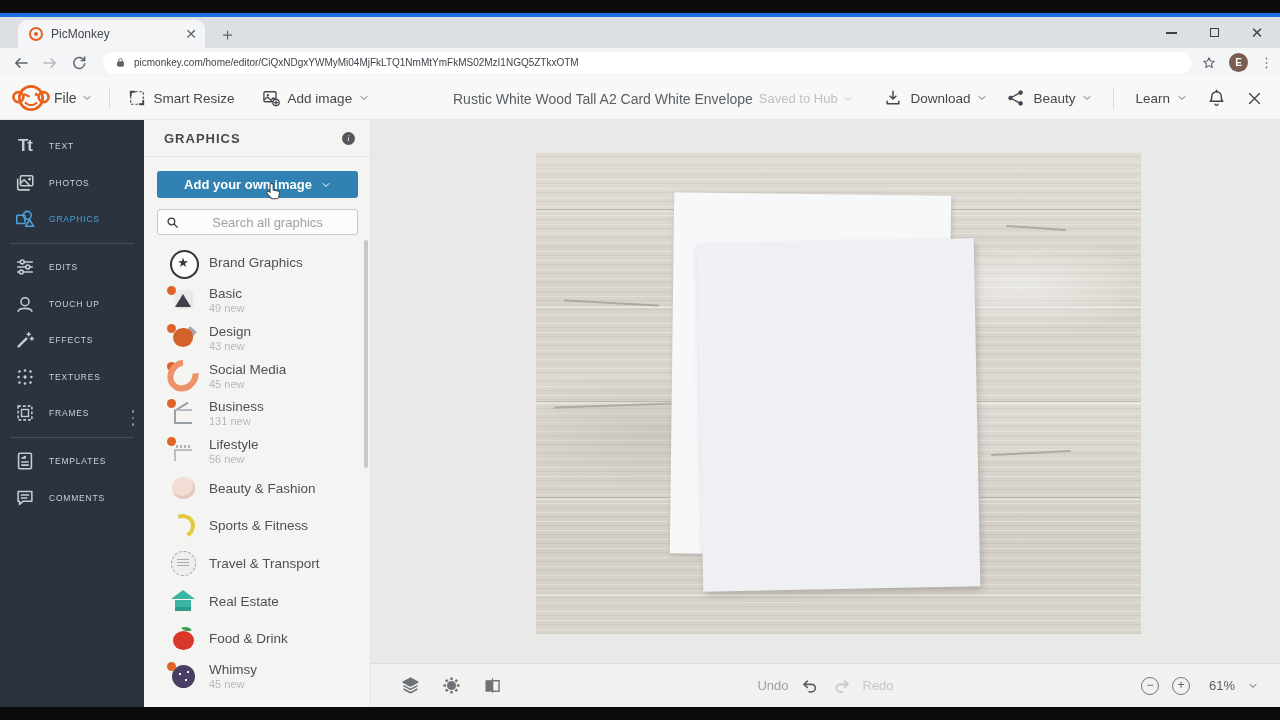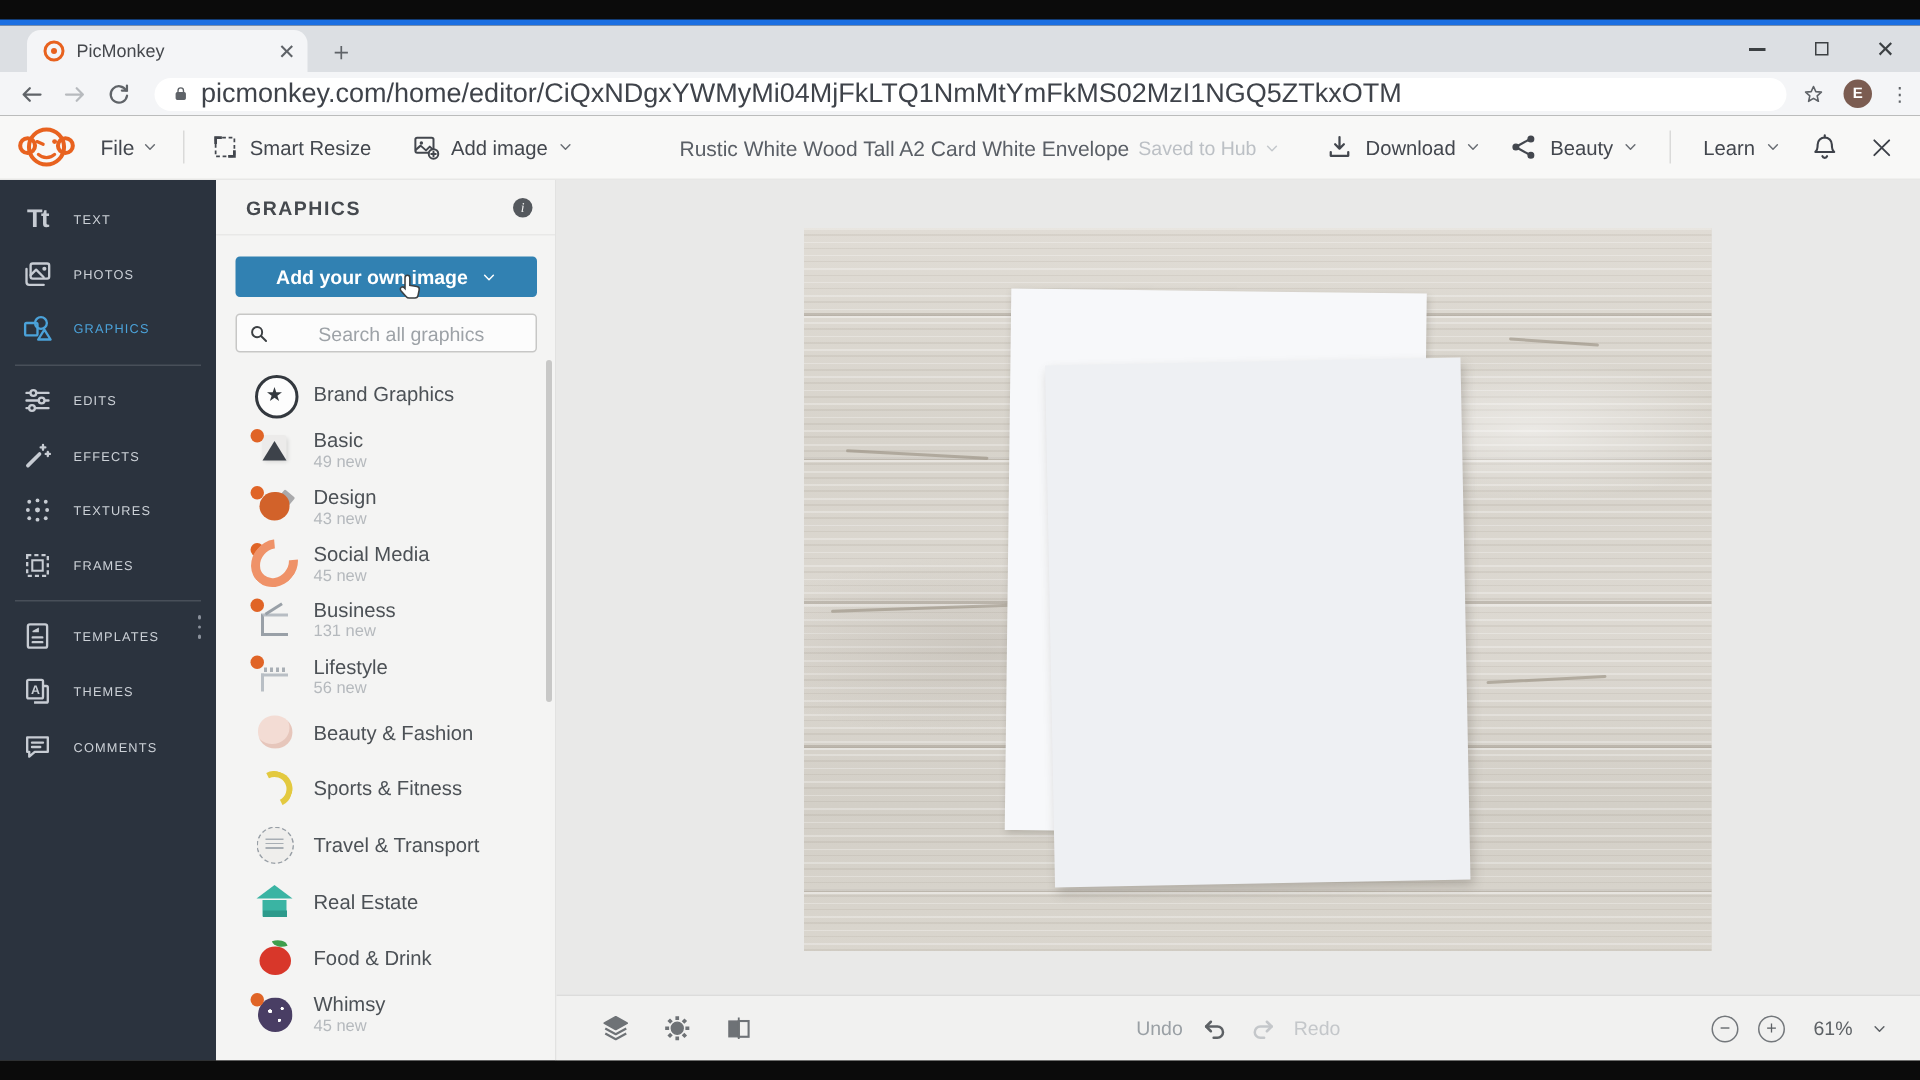--- a/index.html
+++ b/index.html
@@ -24,34 +24,34 @@
   .win-controls { position:absolute; right:10px; top:0; height:31px; display:flex; align-items:center; gap:29px; padding-right:6px; }
   .win-btn { color:#3c4043; display:flex; align-items:center; justify-content:center; width:14px; height:14px; font-size:15px; }
   .win-min { width:11px; height:2px; background:#3c4043; }
   .win-max { width:9px; height:9px; border:1.6px solid #3c4043; }
 
   .omnibar { height:29px; background:#f4f5f7; display:flex; align-items:center; padding:0 12px; }
   .nav-ic { width:18px; height:18px; color:#5f6368; margin-right:11px; flex:none; }
   .nav-ic.disabled { color:#b7babe; }
   .url-pill { flex:1; height:22px; background:#ffffff; border-radius:11px; display:flex; align-items:center; padding:0 12px; margin:0 8px 0 4px; }
   .lock-ic { width:11px; height:13px; color:#5f6368; margin-right:8px; flex:none; }
-  .url-text { font-size:18px; color:#3f434a; white-space:nowrap; overflow:hidden; }
+  .url-text { font-size:10px; color:#3f434a; white-space:nowrap; overflow:hidden; }
   .star-ic { width:16px; height:16px; color:#5f6368; margin:0 12px 0 2px; }
   .avatar { width:19px; height:19px; border-radius:50%; background:#7b5c51; color:#fff; font-size:10px; font-weight:bold;
             display:flex; align-items:center; justify-content:center; }
   .kebab { color:#5f6368; font-size:13px; letter-spacing:0; margin-left:12px; line-height:0.55; text-align:center; width:8px; }
 
   
   .app-toolbar { height:43px; background:#f8f8f7; border-bottom:1px solid #e7e7e6; display:flex; align-items:center; position:relative; }
   .logo { margin-left:10px; color:#e8621f; width:42px; height:36px; flex:none; }
   .tb-item { display:flex; align-items:center; gap:7px; color:#43474e; font-size:13.5px; }
   .tb-ic { width:20px; height:20px; color:#43474e; flex:none; }
   .chev { width:10px; height:10px; color:#6a6e74; flex:none; }
   .tb-divider { width:1px; height:22px; background:#dadad9; margin:0 17px; }
-  .file-item { margin-left:15px; font-size:14px; gap:5px; }
+  .file-item { margin-left:2px; font-size:14px; gap:5px; }
   .addimage-item { margin-left:26px; }
   .doc-title-group { position:absolute; left:453px; top:0; height:43px; display:flex; align-items:center; }
   .doc-title { font-size:14px; color:#5a5f66; }
   .saved-status { font-size:13px; color:#bcc0c5; margin-left:6px; display:flex; align-items:center; gap:5px; }
   .saved-status .chev { color:#c4c8cc; }
   .tb-right { margin-left:auto; display:flex; align-items:center; gap:19px; padding-right:17px; }
   .bell-ic { width:21px; height:21px; color:#3e424a; }
   .close-ed { width:17px; height:17px; color:#3e424a; }
 
   
@@ -494,20 +494,28 @@
             <span class="sb-icon">
               <svg viewBox="0 0 24 24">
                 <use href="#edits-icon"></use>
               </svg>
             </span>
             <span class="sb-label">EDITS</span>
           </div>
           <div class="sb-item">
             <span class="sb-icon">
               <svg viewBox="0 0 24 24">
+                <use href="#touchup-icon"></use>
+              </svg>
+            </span>
+            <span class="sb-label">TOUCH UP</span>
+          </div>
+          <div class="sb-item">
+            <span class="sb-icon">
+              <svg viewBox="0 0 24 24">
                 <use href="#effects-icon"></use>
               </svg>
             </span>
             <span class="sb-label">EFFECTS</span>
           </div>
           <div class="sb-item">
             <span class="sb-icon">
               <svg viewBox="0 0 24 24">
                 <use href="#textures-icon"></use>
               </svg>
@@ -523,28 +531,20 @@
             <span class="sb-label">FRAMES</span>
           </div>
           <div class="sb-divider"></div>
           <div class="sb-item">
             <span class="sb-icon">
               <svg viewBox="0 0 24 24">
                 <use href="#templates-icon"></use>
               </svg>
             </span>
             <span class="sb-label">TEMPLATES</span>
-          </div>
-          <div class="sb-item">
-            <span class="sb-icon">
-              <svg viewBox="0 0 24 24">
-                <use href="#themes-icon"></use>
-              </svg>
-            </span>
-            <span class="sb-label">THEMES</span>
           </div>
           <div class="sb-item">
             <span class="sb-icon">
               <svg viewBox="0 0 24 24">
                 <use href="#comments-icon"></use>
               </svg>
             </span>
             <span class="sb-label">COMMENTS</span>
           </div>
         </div>

